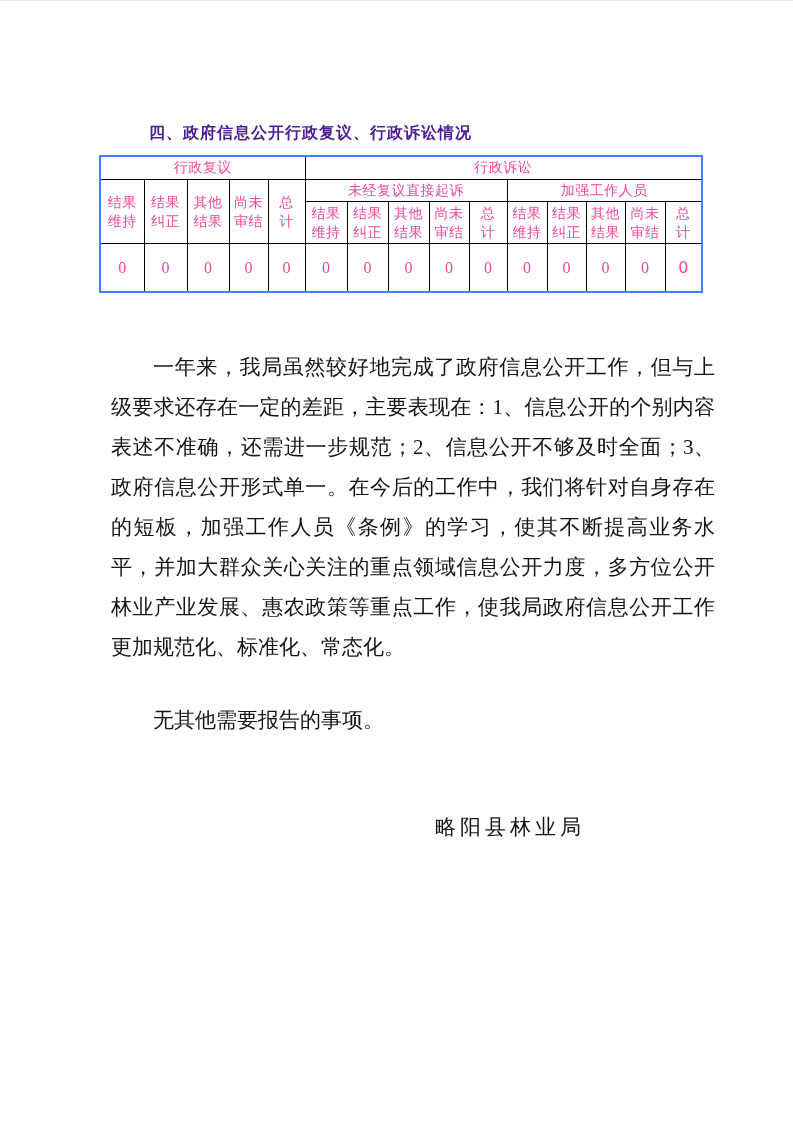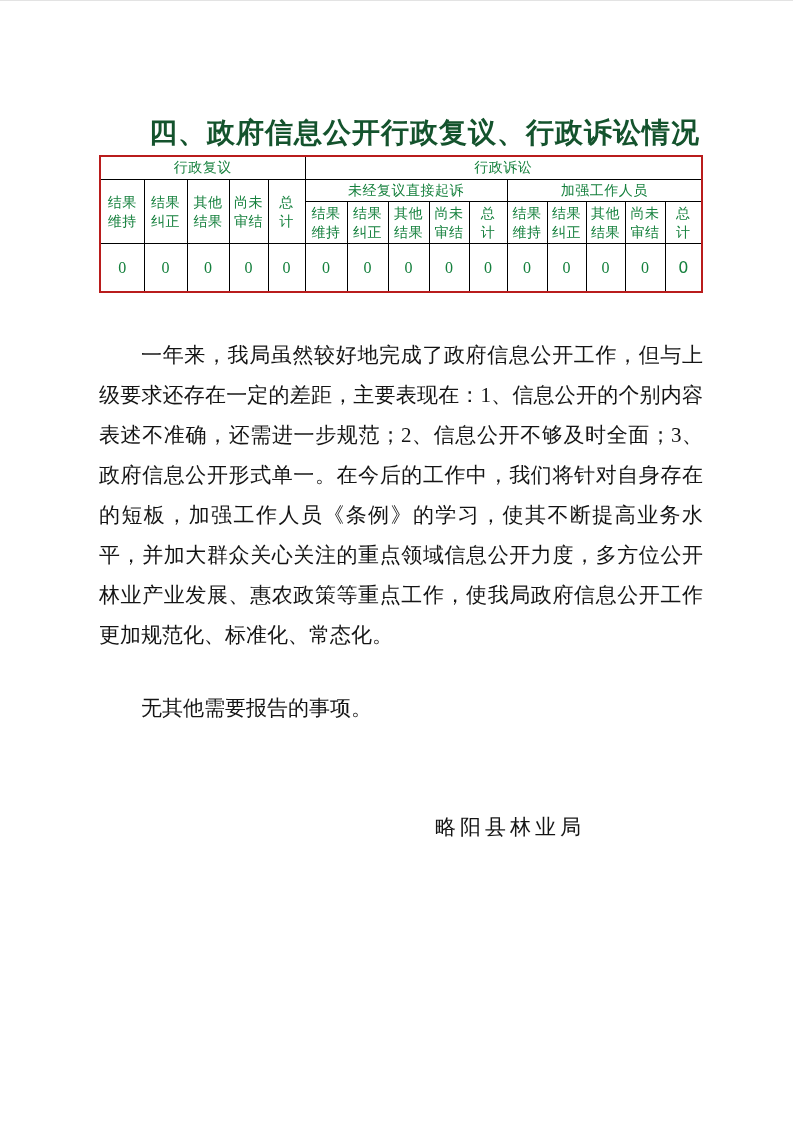--- a/index.html
+++ b/index.html
@@ -11,54 +11,54 @@
     font-family:"Liberation Serif","DejaVu Serif",serif;
     color:#111;
   }
   .page::before {
     content:""; position:absolute; top:0; left:0; right:0; height:1px;
     background:#e3e3e3;
   }
   .heading {
     position:absolute; margin:0;
     font-family:"Liberation Sans","DejaVu Sans",sans-serif;
-    font-weight:700; font-size:28px; letter-spacing:1px; color:#14532d;
+    font-weight:700; font-size:16px; letter-spacing:1px; color:#4c1d95;
     white-space:nowrap; line-height:28px;
   }
   #heading-s4 { left:149px; top:119px; }
   #heading-s5 { left:149px; top:303px; }
   #heading-s6 { left:149px; top:661px; }
 
   table.stats {
     position:absolute; left:99px; top:155px; width:602px;
     border-collapse:collapse; table-layout:fixed;
-    border:2px solid #b91c1c;
+    border:2px solid #3b82f6;
     font-family:"Liberation Serif","DejaVu Serif",serif;
-    color:#15803d;
+    color:#ec4899;
   }
   table.stats td {
     border:1px solid #000;
     text-align:center; vertical-align:middle;
     padding:0; overflow:hidden;
   }
   td.grp  { height:21px; font-size:14px; letter-spacing:0.5px; }
   tr.row-groups td { height:22px; }
   td.colh {
     font-size:14px; line-height:19px; letter-spacing:0.5px;
     white-space:pre-line;
   }
   tr.row-colheads td { height:41px; }
   tr.row-values td { height:47px; font-size:16px; }
   td.val-last {
     font-family:"DejaVu Sans","Liberation Sans",sans-serif;
     font-size:15px; text-align:left; padding-left:3px;
   }
 
   .para {
-    position:absolute; left:99px; width:604px; margin:0;
+    position:absolute; left:99px; width:604px; margin:12px;
     font-size:21px; line-height:40px; color:#141414;
     text-align:justify; text-indent:2em;
   }
   #para-s5 { top:335px; }
   #para-s6 { top:688px; text-align:left; }
 
   .sig {
     position:absolute; margin:0; font-size:21px; color:#141414;
     white-space:nowrap; line-height:28px;
   }

